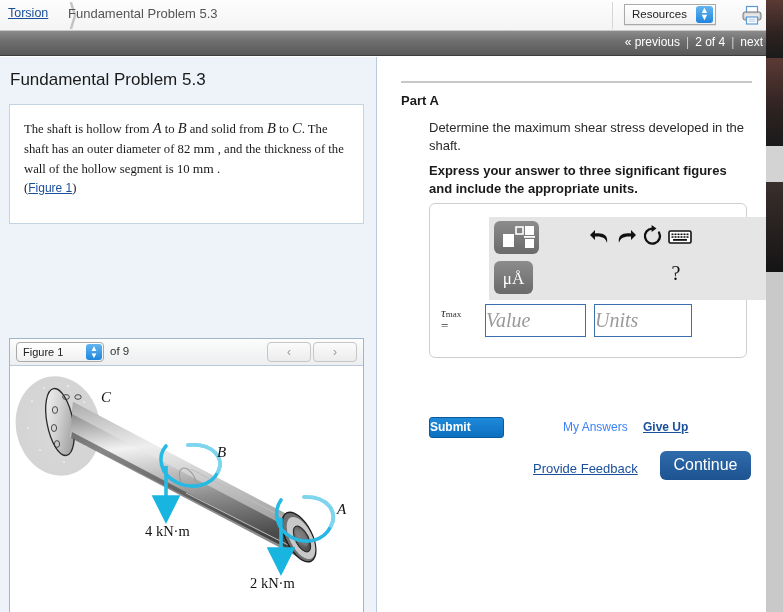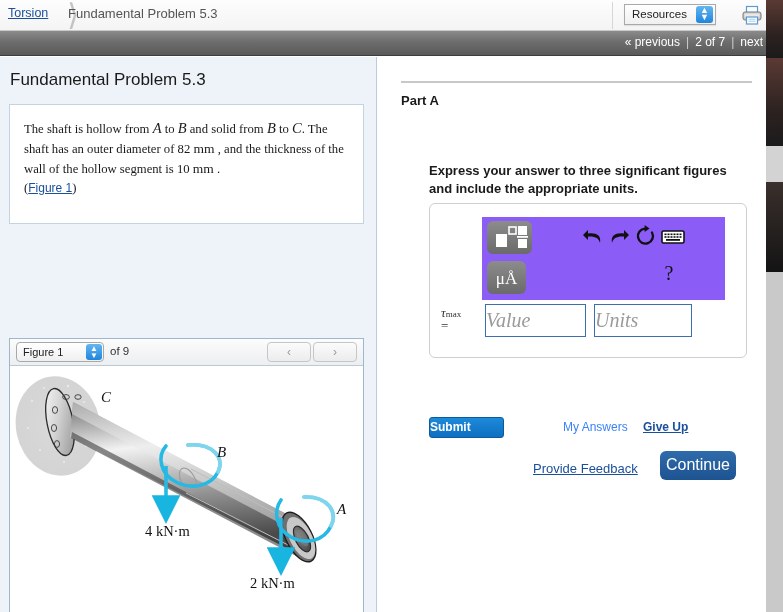--- a/index.html
+++ b/index.html
@@ -180,23 +180,23 @@
 
   
   .ansbox {
     position: absolute; left: 51px; top: 146px;
     width: 318px; height: 155px;
     background: #ffffff;
     border: 1px solid #cfcfcf; border-radius: 6px;
     box-sizing: border-box;
   }
   .ans-toolbar {
-    position: absolute; left: 52px; top: 13px;
-    width: 243px; height: 83px;
-    background: #8b5cf6;
+    position: absolute; left: 59px; top: 13px;
+    width: 277px; height: 83px;
+    background: #e5e5e5;
   }
   .tool-btn-big {
     position: absolute; left: 5px; top: 4px; width: 45px; height: 33px;
     background: linear-gradient(to bottom, #8c8c8c 0%, #6a6a6a 100%);
     border-radius: 6px; cursor: pointer;
   }
   .tool-btn-unit {
     position: absolute; left: 5px; top: 44px; width: 39px; height: 33px;
     background: linear-gradient(to bottom, #8c8c8c 0%, #6a6a6a 100%);
     border-radius: 6px; cursor: pointer;
@@ -261,21 +261,21 @@
     font-size: 12px; font-weight: bold; color: #1a4f9c;
     text-decoration: underline; cursor: pointer;
   }
   .provide-feedback {
     position: absolute; left: 155px; top: 404px;
     font-size: 13px; color: #1a4f9c; text-decoration: underline;
     cursor: pointer;
   }
   .continue-btn {
     position: absolute; left: 282px; top: 394px;
-    width: 76px; height: 29px;
+    width: 91px; height: 29px;
     background: linear-gradient(to bottom, #2f6bab 0%, #1d5391 100%);
     border: 1px solid #194madd; border-radius: 6px;
     box-sizing: border-box; cursor: pointer;
     color: #ffffff; font-size: 16px; text-align: center; line-height: 27px;
   }
 
   
   .edge-strip {
     position: absolute; left: 766px; top: 0; width: 17px; height: 612px;
     background: #ffffff; overflow: hidden;
@@ -312,21 +312,21 @@
         <rect x="4.5" y="9.5" width="15" height="3.5" fill="#e8e8e8"></rect>
         <rect x="6.5" y="13" width="11" height="7" fill="#ffffff" stroke="#5b9bd5" stroke-width="1.2"></rect>
         <line x1="8.5" y1="15.2" x2="15.5" y2="15.2" stroke="#9ec5e8" stroke-width="0.9"></line>
         <line x1="8.5" y1="17.2" x2="15.5" y2="17.2" stroke="#9ec5e8" stroke-width="0.9"></line>
       </svg>
     </div>
   </div>
 
   <div class="navbar">
     <div class="nav-right">
-      <a>« previous</a><span class="nav-pipe">|</span><span>2 of 7</span><span class="nav-pipe">|</span><a>next »</a>
+      <a>« previous</a><span class="nav-pipe">|</span><span>2 of 4</span><span class="nav-pipe">|</span><a>next »</a>
     </div>
   </div>
 
   <div class="leftpanel">
 
     <div class="prob-title">Fundamental Problem 5.3</div>
 
     <div class="prob-box">
       <div class="prob-text">
         <span>The shaft is hollow from </span><span class="mvar">A</span><span> to </span><span class="mvar">B</span><span> and solid from </span><span class="mvar">B</span><span> to </span><span class="mvar">C</span><span>.</span>
@@ -434,20 +434,21 @@
         </svg>
       </div>
     </div>
 
   </div>
 
   <div class="rightpanel">
 
     <div class="part-rule"></div>
     <div class="part-title">Part A</div>
+    <div class="part-question">Determine the maximum shear stress developed in the shaft.</div>
     <div class="part-instruction">Express your answer to three significant figures and include the appropriate units.</div>
 
     <div class="ansbox">
 
       <div class="ans-toolbar">
 
         <div class="tool-btn-big">
           <svg width="45" height="33" viewBox="0 0 45 33">
             <rect x="9" y="13" width="11" height="13" fill="#ffffff"></rect>
             <rect x="22" y="6" width="7" height="7" fill="none" stroke="#ffffff" stroke-width="1.6"></rect>

